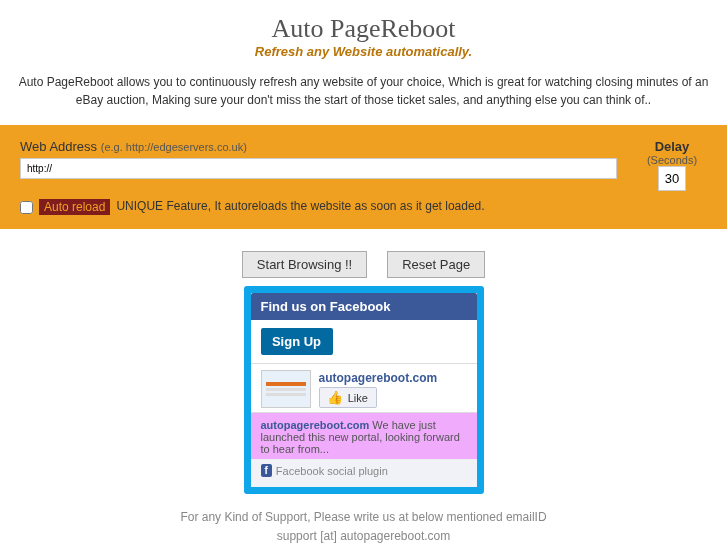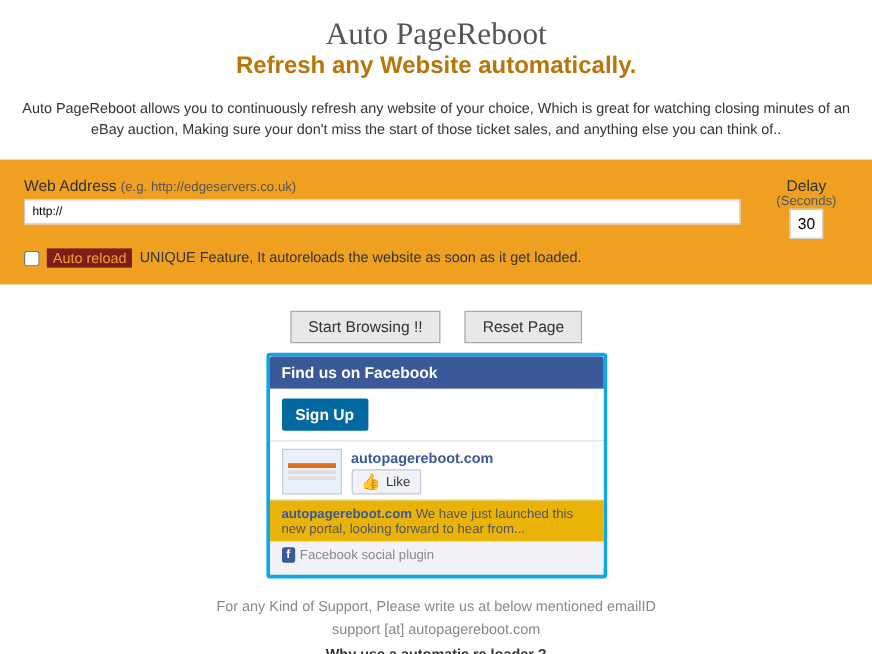--- a/index.html
+++ b/index.html
@@ -15,23 +15,24 @@
       text-align: center;
       padding: 14px 0 6px;
     }
     .header-title {
       font-size: 26px;
       color: #555;
       font-weight: normal;
       font-family: Georgia, serif;
     }
     .header-subtitle {
-      font-size: 20px;
+      font-size: 13px;
       color: #b8760a;
       font-weight: bold;
+      font-style: italic;
     }
     .description {
       text-align: center;
       font-size: 12px;
       color: #333;
       padding: 8px 14px;
       line-height: 1.5;
     }
     .orange-box {
       background: #f0a020;
@@ -113,22 +114,22 @@
     .btn-reset {
       background: #e8e8e8;
       border: 1px solid #aaa;
       padding: 5px 14px;
       font-size: 13px;
       cursor: pointer;
       color: #333;
     }
     .facebook-widget {
       margin: 0 auto;
-      width: 284px;
-      border: 3px solid #0ea5e9;
+      width: 240px;
+      border: 7px solid #0ea5e9;
       background: #f0f2f8;
       border-radius: 3px;
       padding: 0 0 6px;
     }
     .fb-header {
       background: #3b5998;
       color: #fff;
       font-size: 13px;
       font-weight: bold;
       padding: 6px 10px;
@@ -213,21 +214,21 @@
       color: #333;
       border-radius: 2px;
       margin-top: 2px;
     }
     .fb-like-icon {
       color: #3b5998;
       font-size: 13px;
     }
     .fb-post-row {
       padding: 6px 10px 4px;
-      background: #eab308;
+      background: #f0abfc;
       font-size: 11px;
       color: #555;
       border-bottom: 1px solid #eee;
     }
     .fb-post-link {
       color: #3b5998;
       font-weight: bold;
       text-decoration: none;
     }
     .fb-footer {
@@ -259,21 +260,21 @@
     .footer-email {
       color: #888;
     }
     .footer-why {
       font-weight: bold;
       color: #333;
       margin: 4px 0;
     }
     .delay-label-top {
       font-size: 13px;
-      font-weight: normal;
+      font-weight: bold;
       color: #333;
     }
     .delay-label-seconds {
       font-size: 11px;
       color: #555;
     }
   </style>
 </head>
 <body>
 

